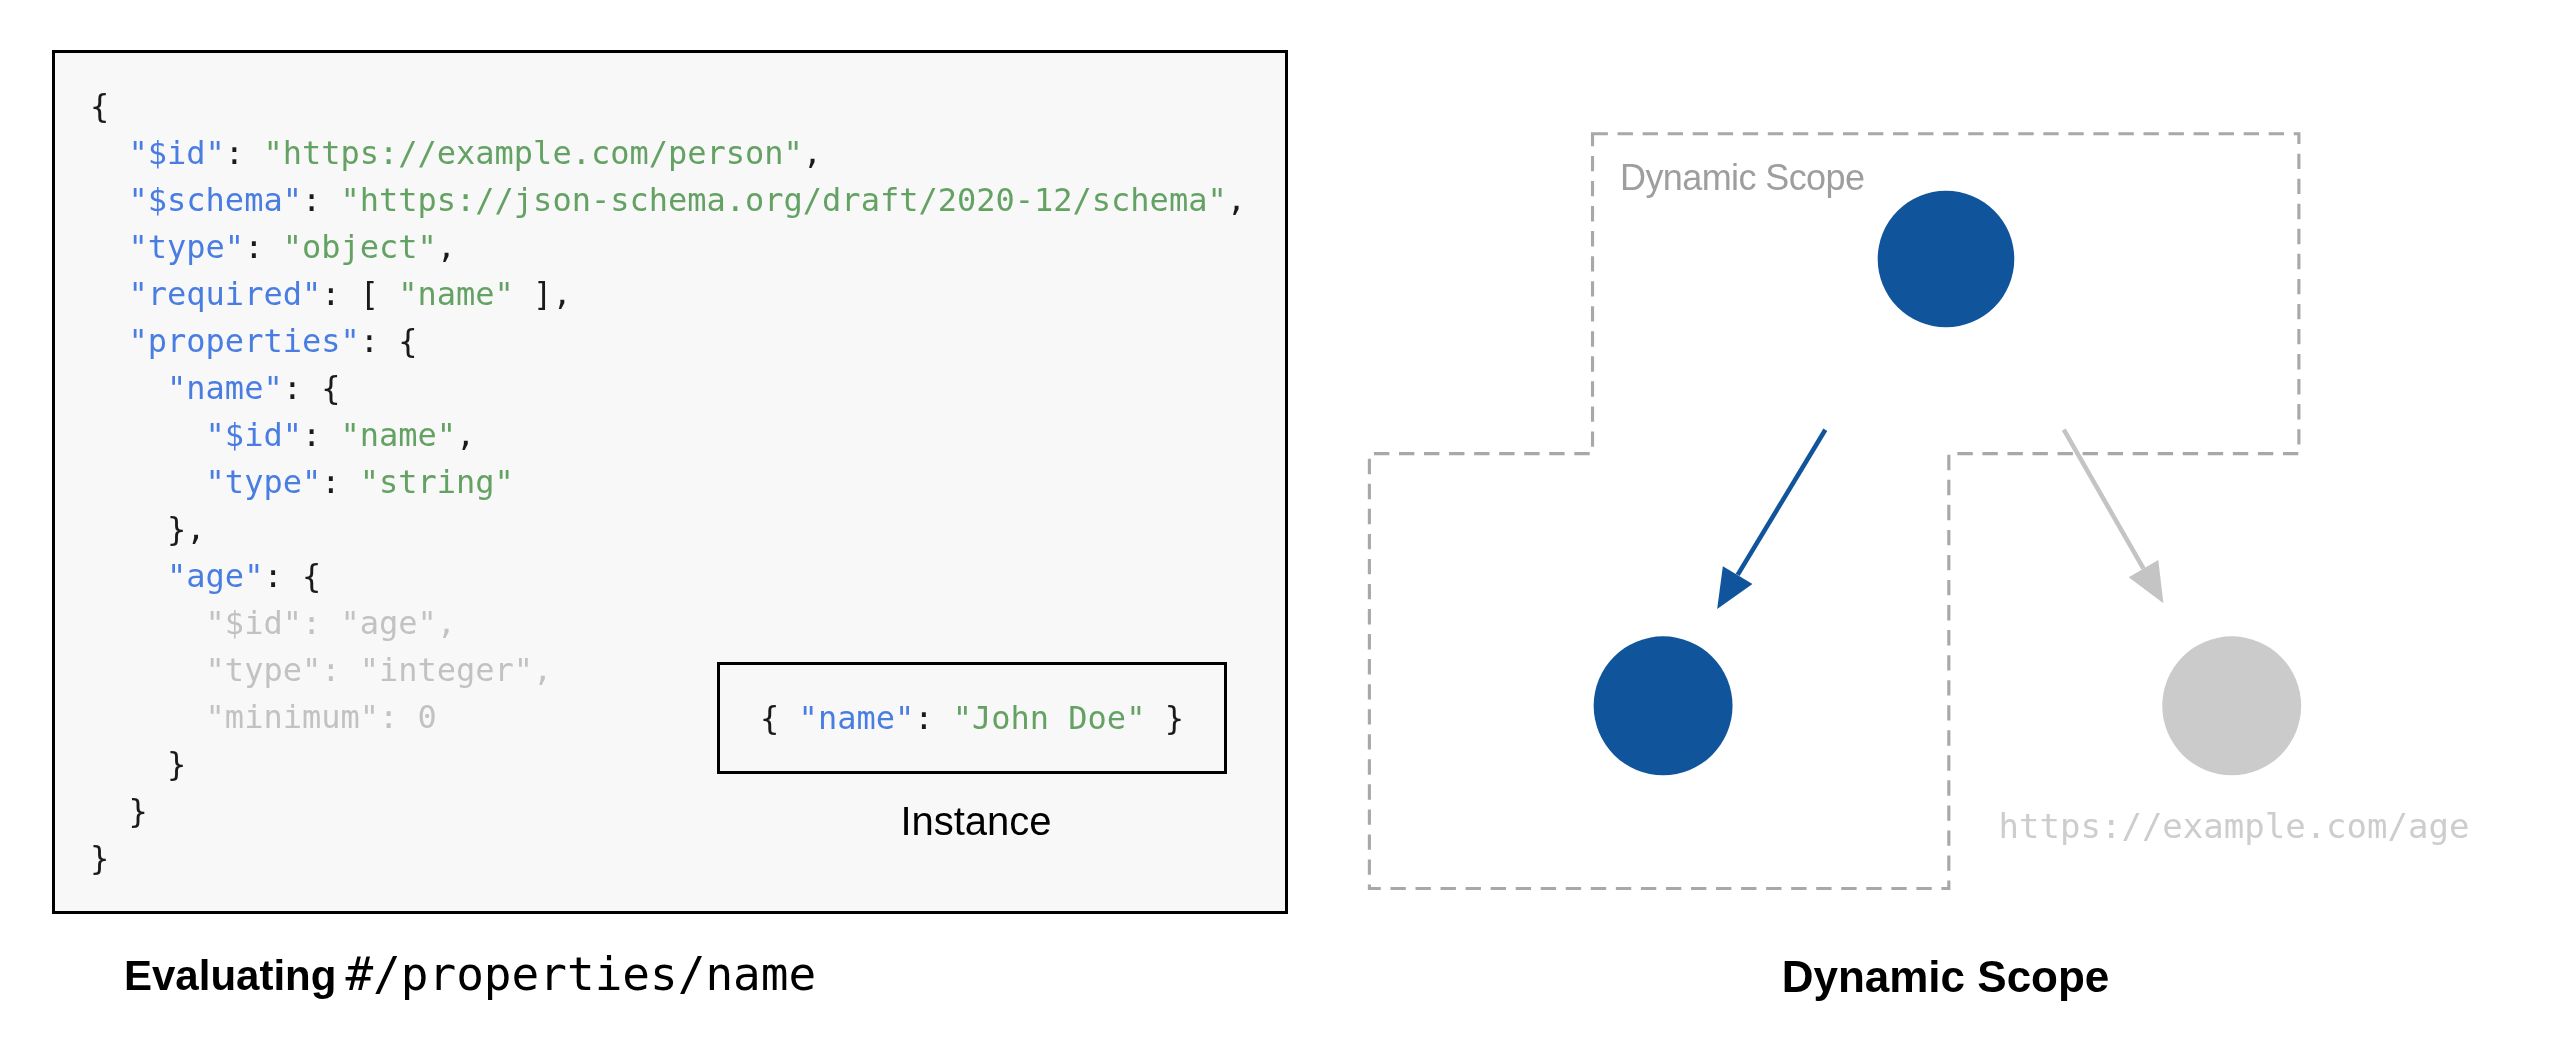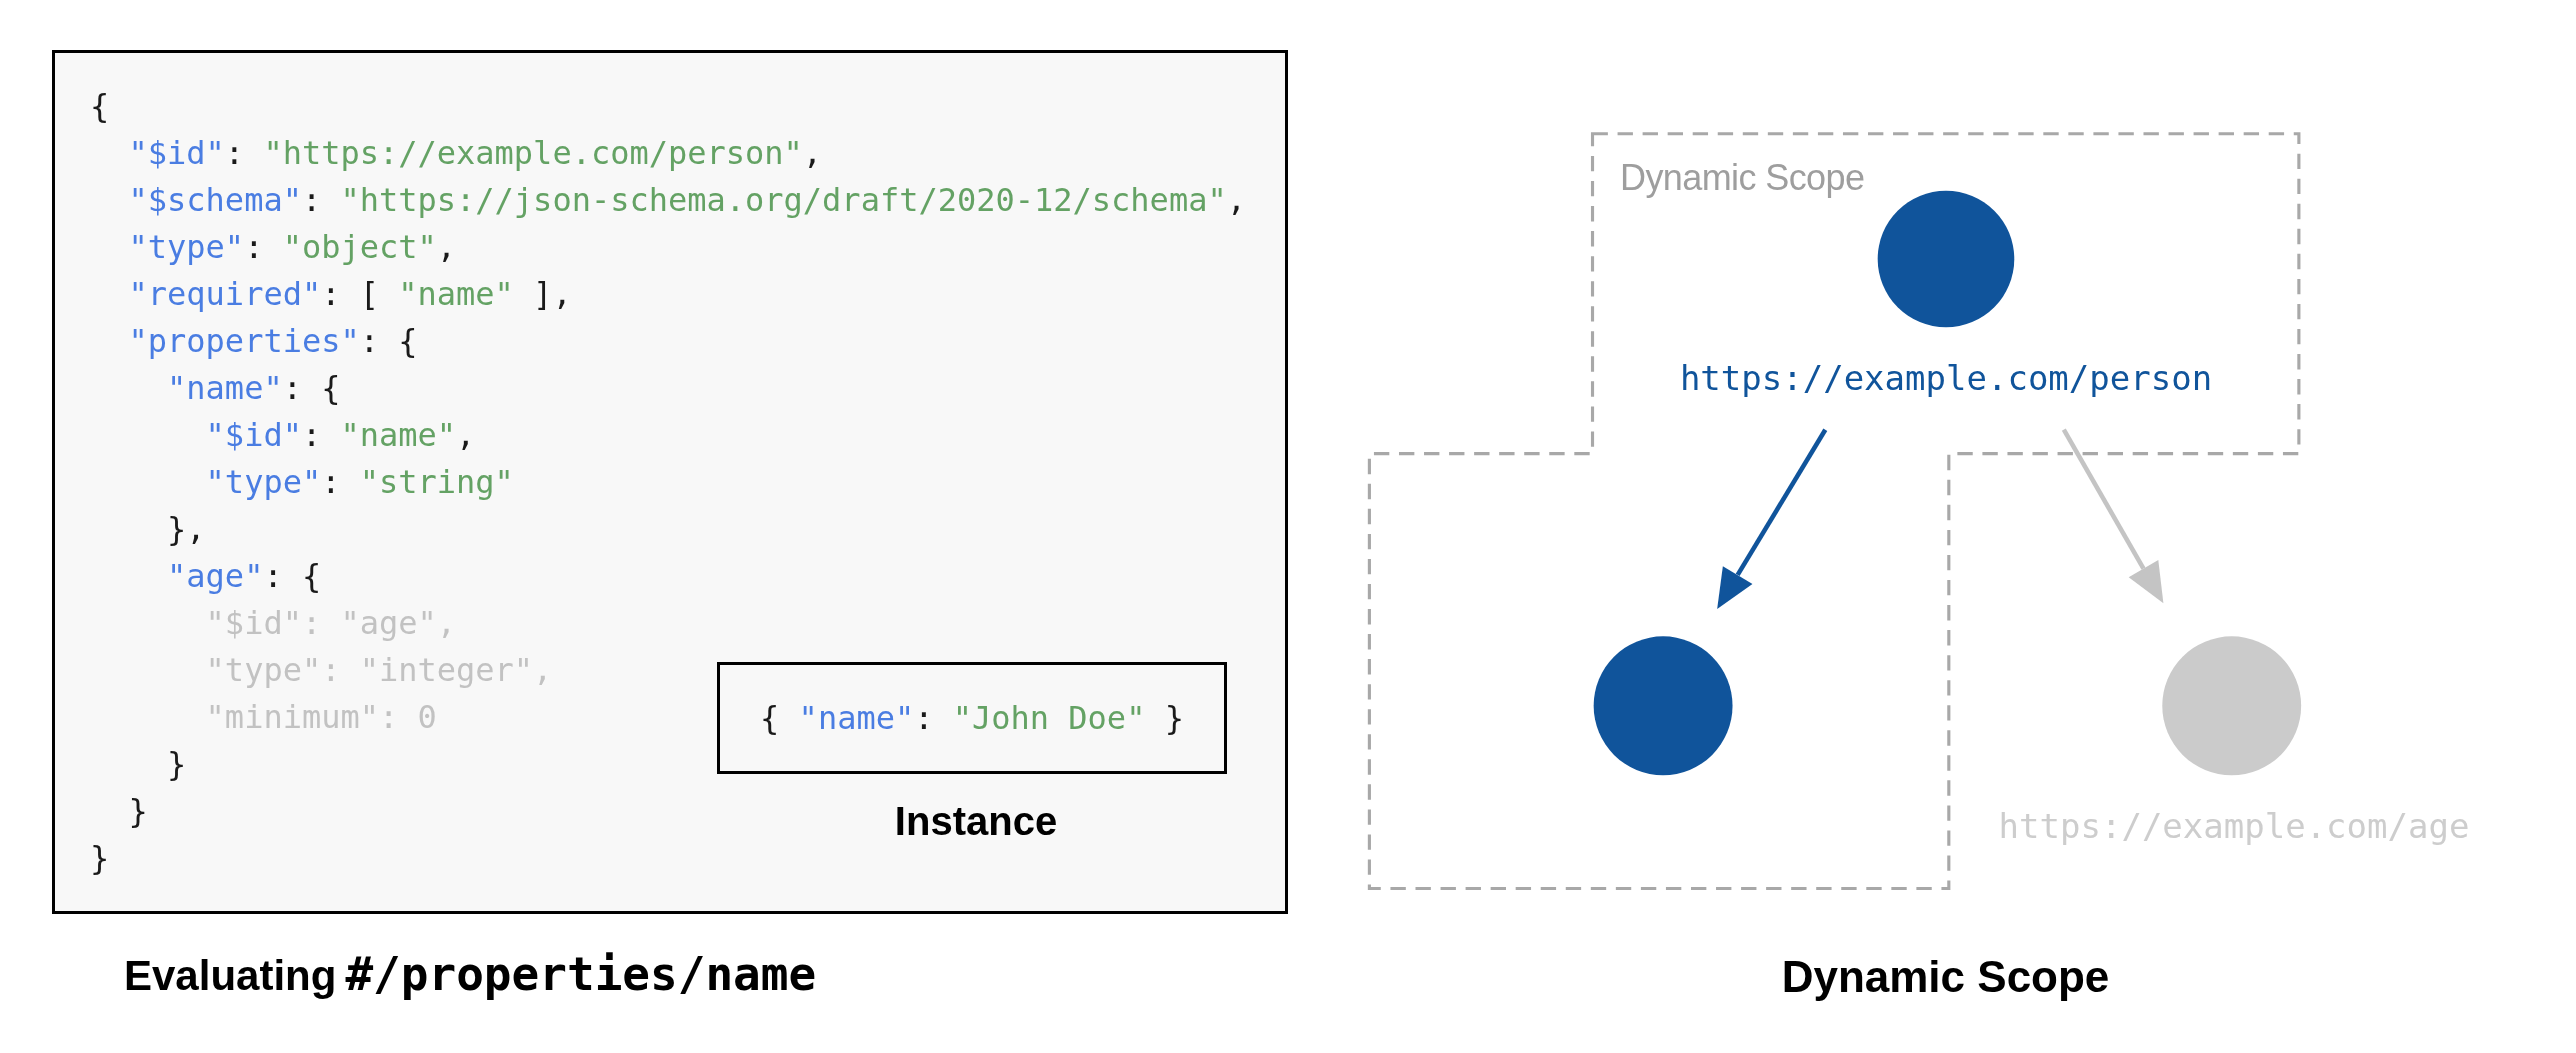--- a/index.html
+++ b/index.html
@@ -14,24 +14,24 @@
         white-space:pre;color:#1A1A1A;}
   .tok-k{color:#1A1A1A;}
   .tok-b{color:#4A7DE2;}
   .tok-g{color:#64A264;}
   .tok-x{color:#C2C2C2;}
   .instance-box{position:absolute;left:662px;top:609px;width:510px;height:112px;
                 border:3.4px solid #000000;box-sizing:border-box;background:#F8F8F8;
                 display:flex;align-items:center;justify-content:center;
                 font-family:"DejaVu Sans Mono",monospace;font-size:32px;white-space:pre;}
   .instance-label{position:absolute;left:750px;top:746px;width:342px;text-align:center;
-                  font-size:40px;font-weight:bold;color:#000000;}
+                  font-size:40px;font-weight:normal;color:#000000;}
   .caption-left{position:absolute;left:124px;top:946px;line-height:57px;
                 font-size:42px;font-weight:bold;color:#000000;white-space:nowrap;}
-  .cap-mono{font-family:"DejaVu Sans Mono",monospace;font-weight:bold;font-size:46px;margin-left:9px;}
+  .cap-mono{font-family:"DejaVu Sans Mono",monospace;font-weight:normal;font-size:46px;margin-left:9px;}
 
   
   .diagram-svg{position:absolute;left:0;top:0;}
   .scope-label{position:absolute;left:1620px;top:157px;font-size:36px;color:#9E9E9E;
                letter-spacing:-0.6px;white-space:nowrap;}
   .uri{position:absolute;width:740px;text-align:center;
        font-family:"DejaVu Sans Mono",monospace;font-size:34px;line-height:48px;
        color:#10549B;white-space:nowrap;}
   .uri-person{left:1576px;top:354px;}
   .uri-name{left:1293px;top:802px;}
@@ -63,18 +63,17 @@
     <g>
       <line x1="3625" y1="755" x2="3765" y2="999" stroke="#C4C4C4" stroke-width="8"></line>
       <polygon points="3800,1060 3739,1014 3791,984" fill="#C4C4C4"></polygon>
     </g>
     <circle cx="3418" cy="455" r="120" fill="#10549B"></circle>
     <circle cx="2921" cy="1240" r="122" fill="#10549B"></circle>
     <circle cx="3920" cy="1240" r="122" fill="#CBCBCB"></circle>
   </svg>
 
   <div class="scope-label">Dynamic Scope</div>
-  <div class="uri uri-person">https://example.com/person</div>
   <div class="uri uri-age">https://example.com/age</div>
   <div class="caption-right">Dynamic Scope</div>
 
 </div>
 
 
 </body></html>

